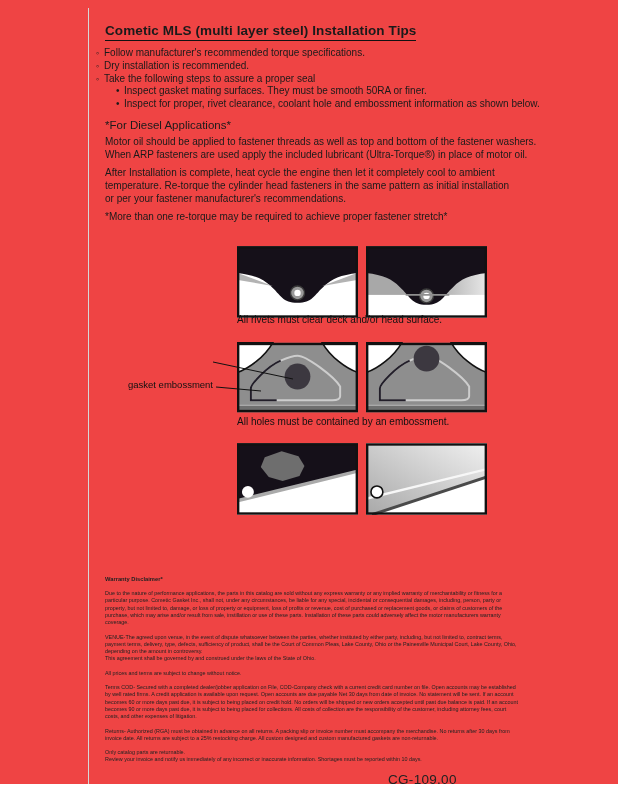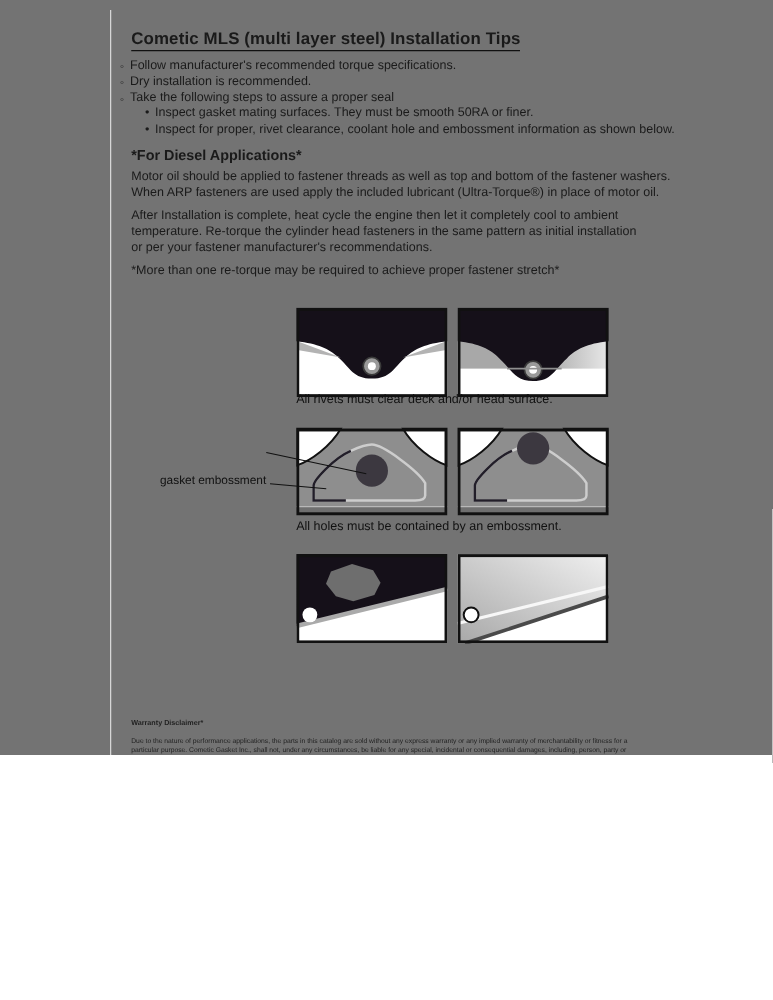--- a/index.html
+++ b/index.html
@@ -1,36 +1,36 @@
 <!DOCTYPE html>
 <html><head>
 <meta charset="utf-8">
 <title>Catalog Page</title>
 <style>
   * { margin:0; padding:0; box-sizing:border-box; }
   html,body { background:#ffffff; }
   #page {
-    position:relative; width:618px; height:604px; background:#737373;
+    position:relative; width:618px; height:784px; background:#ef4444;
     font-family:"Liberation Sans", sans-serif; color:#1a1a1a; overflow:hidden;
   }
   .abs { position:absolute; }
   .pre { white-space:pre-line; }
 
   .page-title {
     left:105px; top:23px; font-size:13.5px; font-weight:bold;
     border-bottom:1.8px solid #111; padding-bottom:2px; letter-spacing:.1px;
   }
 
   .bullets { left:96px; top:47px; font-size:10px; line-height:12.8px; }
   .b-row { display:flex; align-items:flex-start; white-space:nowrap; }
   .b-mark { width:8px; font-size:9px; line-height:12.8px; }
   .sub { padding-left:20px; }
   .sub .b-mark { font-size:10px; }
 
-  .diesel-head { left:105px; top:119px; font-size:11.5px; font-weight:bold; }
+  .diesel-head { left:105px; top:119px; font-size:11.5px; font-weight:normal; }
   .body-para { left:105px; font-size:10px; line-height:12.9px; width:470px; }
 
   .rw-label { font-size:12.5px; letter-spacing:.6px; color:#111; text-align:center; width:121px;margin-top:48px; }
   .dbox { width:121px; height:72px; }
   .dbox svg { display:block; width:100%; height:100%; }
   .caption { left:237px; font-size:10px; line-height:12px; color:#111; }
 
   .callout { font-size:9.5px; line-height:10.8px; text-align:right; color:#111; }
 
   .warranty { left:105px; top:575px; width:413px; }

